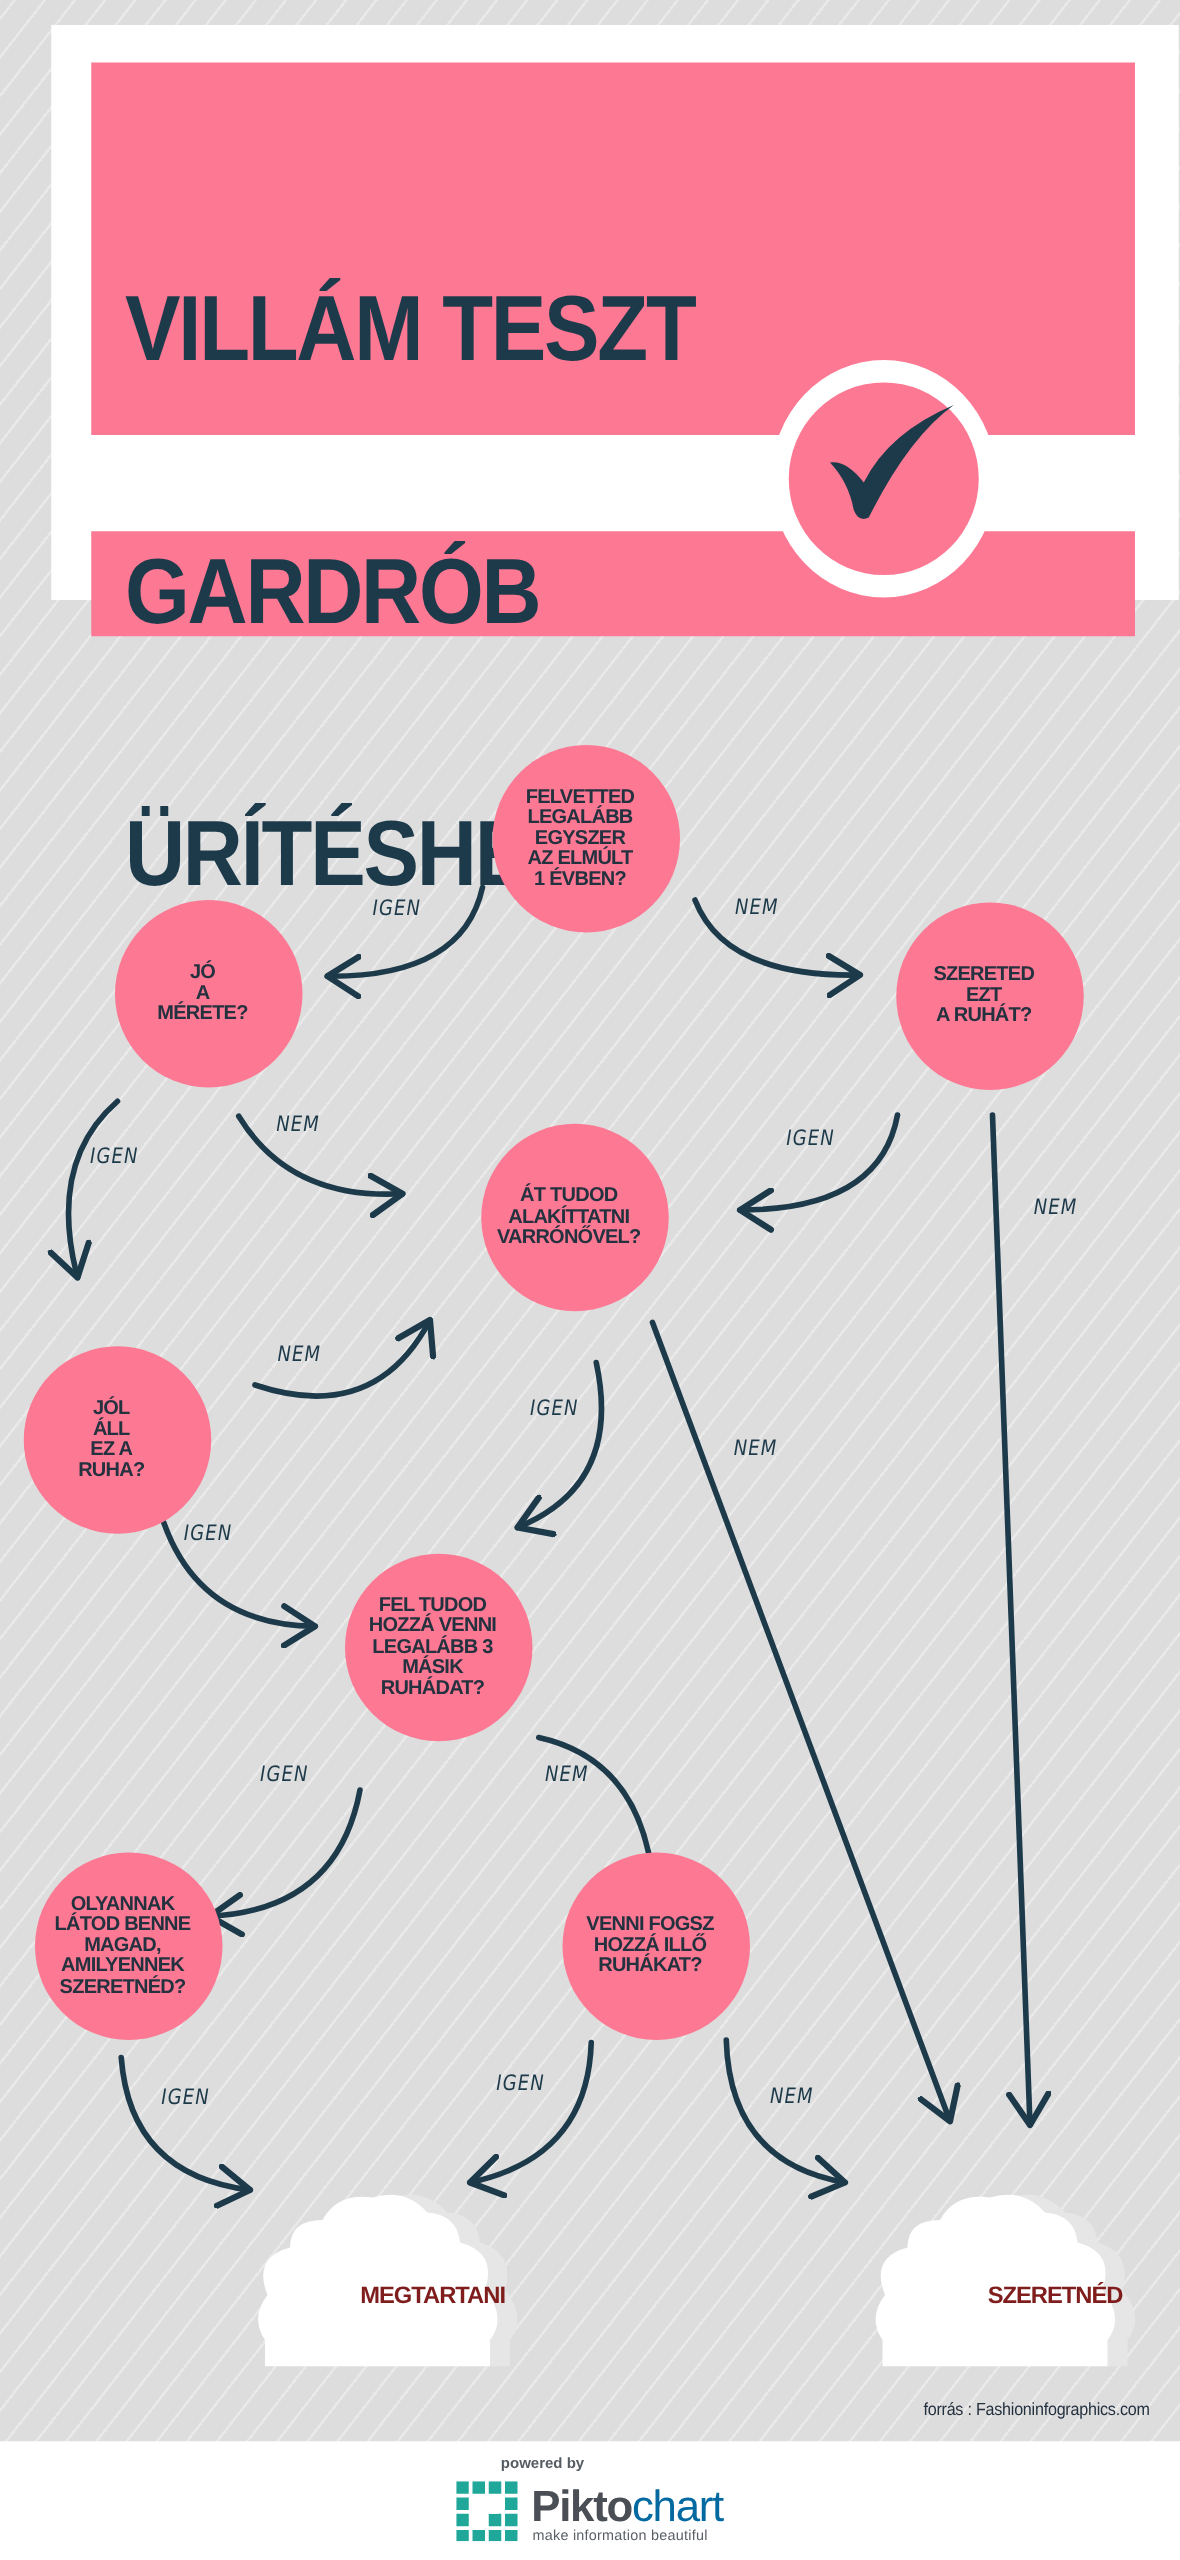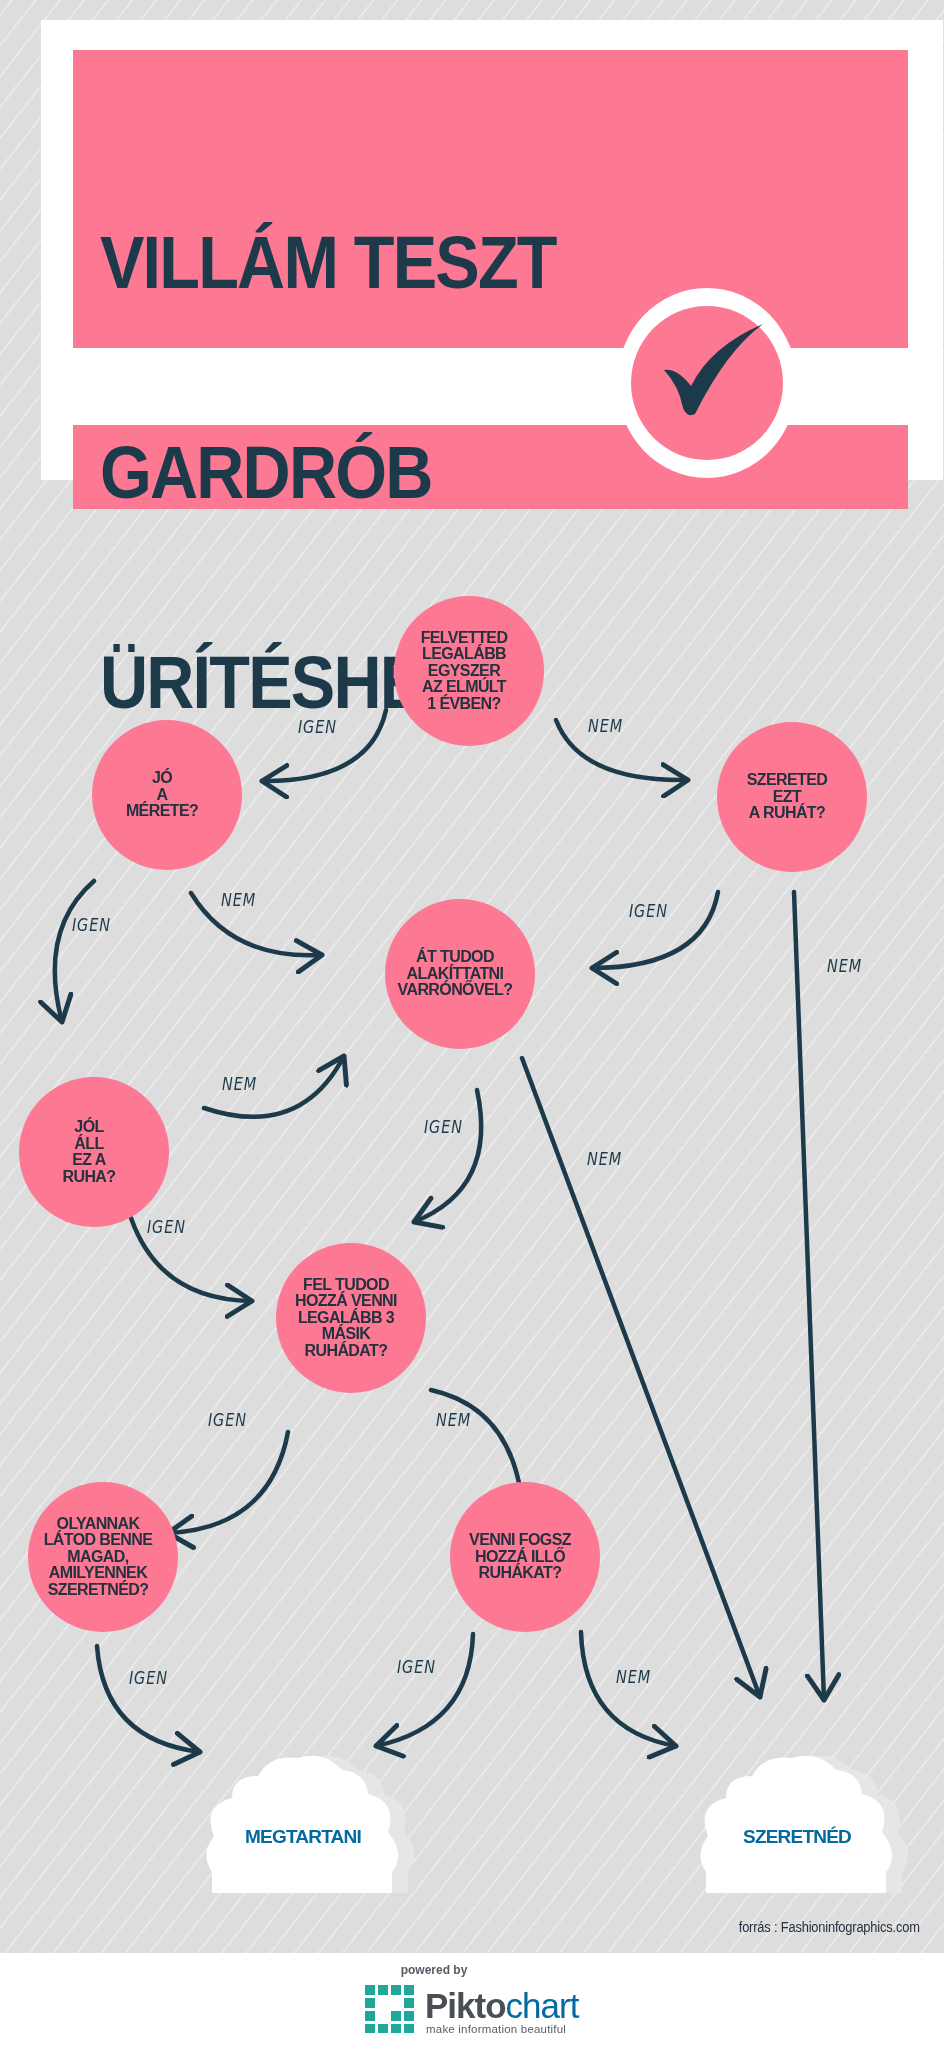--- a/index.html
+++ b/index.html
@@ -20,21 +20,21 @@
   .badge-inner svg { position: absolute; left: 0; top: 0; }
 
   .node { position: absolute; width: 150px; height: 150px; border-radius: 50%; background: #fd7893; display: flex; align-items: center; justify-content: flex-start; text-align: center; }
   .node-text { color: #24313f; font-weight: 700; font-size: 16px; line-height: 16.5px; letter-spacing: -0.6px; white-space: pre-line; width: 140px; }
 
   .arrows { position: absolute; left: 0; top: 0; }
   .lbl { position: absolute; color: #1d3a4b; font-family: "DejaVu Sans", sans-serif; font-style: italic; font-size: 17px; letter-spacing: 1px; font-weight: 400; transform: scaleX(0.85); transform-origin: left top; }
 
   .cloud { position: absolute; width: 212px; height: 140px; }
   .cloud svg { position: absolute; left: 0; top: 0; }
-  .cloud-text { position: absolute; left: 0; top: 72px; width: 202px; text-align: center; color: #0369a1; font-weight: 700; font-size: 19px; letter-spacing: -0.8px; }
+  .cloud-text { position: absolute; left: 0; top: 72px; width: 202px; text-align: right; color: #7f1d1d; font-weight: 700; font-size: 19px; letter-spacing: -0.8px; }
 
   .source { position: absolute; right: 24px; top: 1919px; color: #24313f; font-size: 14px; letter-spacing: -0.2px; transform: scaleX(0.92); transform-origin: right top; }
 
   .footer { position: absolute; left: 0; top: 1953px; width: 944px; height: 95px; background: #ffffff; }
   .powered { position: absolute; left: 0; width: 868px; top: 10px; text-align: center; color: #555c63; font-size: 12px; font-weight: 700; }
   .pk-logo { position: absolute; left: 365px; top: 32px; }
   .pk-name { position: absolute; left: 425px; top: 33px; font-size: 35px; color: #4a4f55; letter-spacing: -1px; }
   .pk-name b { font-weight: 700; }
   .pk-name span { font-weight: 400; color: #0369a1; }
   .pk-tag { position: absolute; left: 426px; top: 70px; font-size: 11.5px; color: #5a5f66; letter-spacing: 0.2px; }

